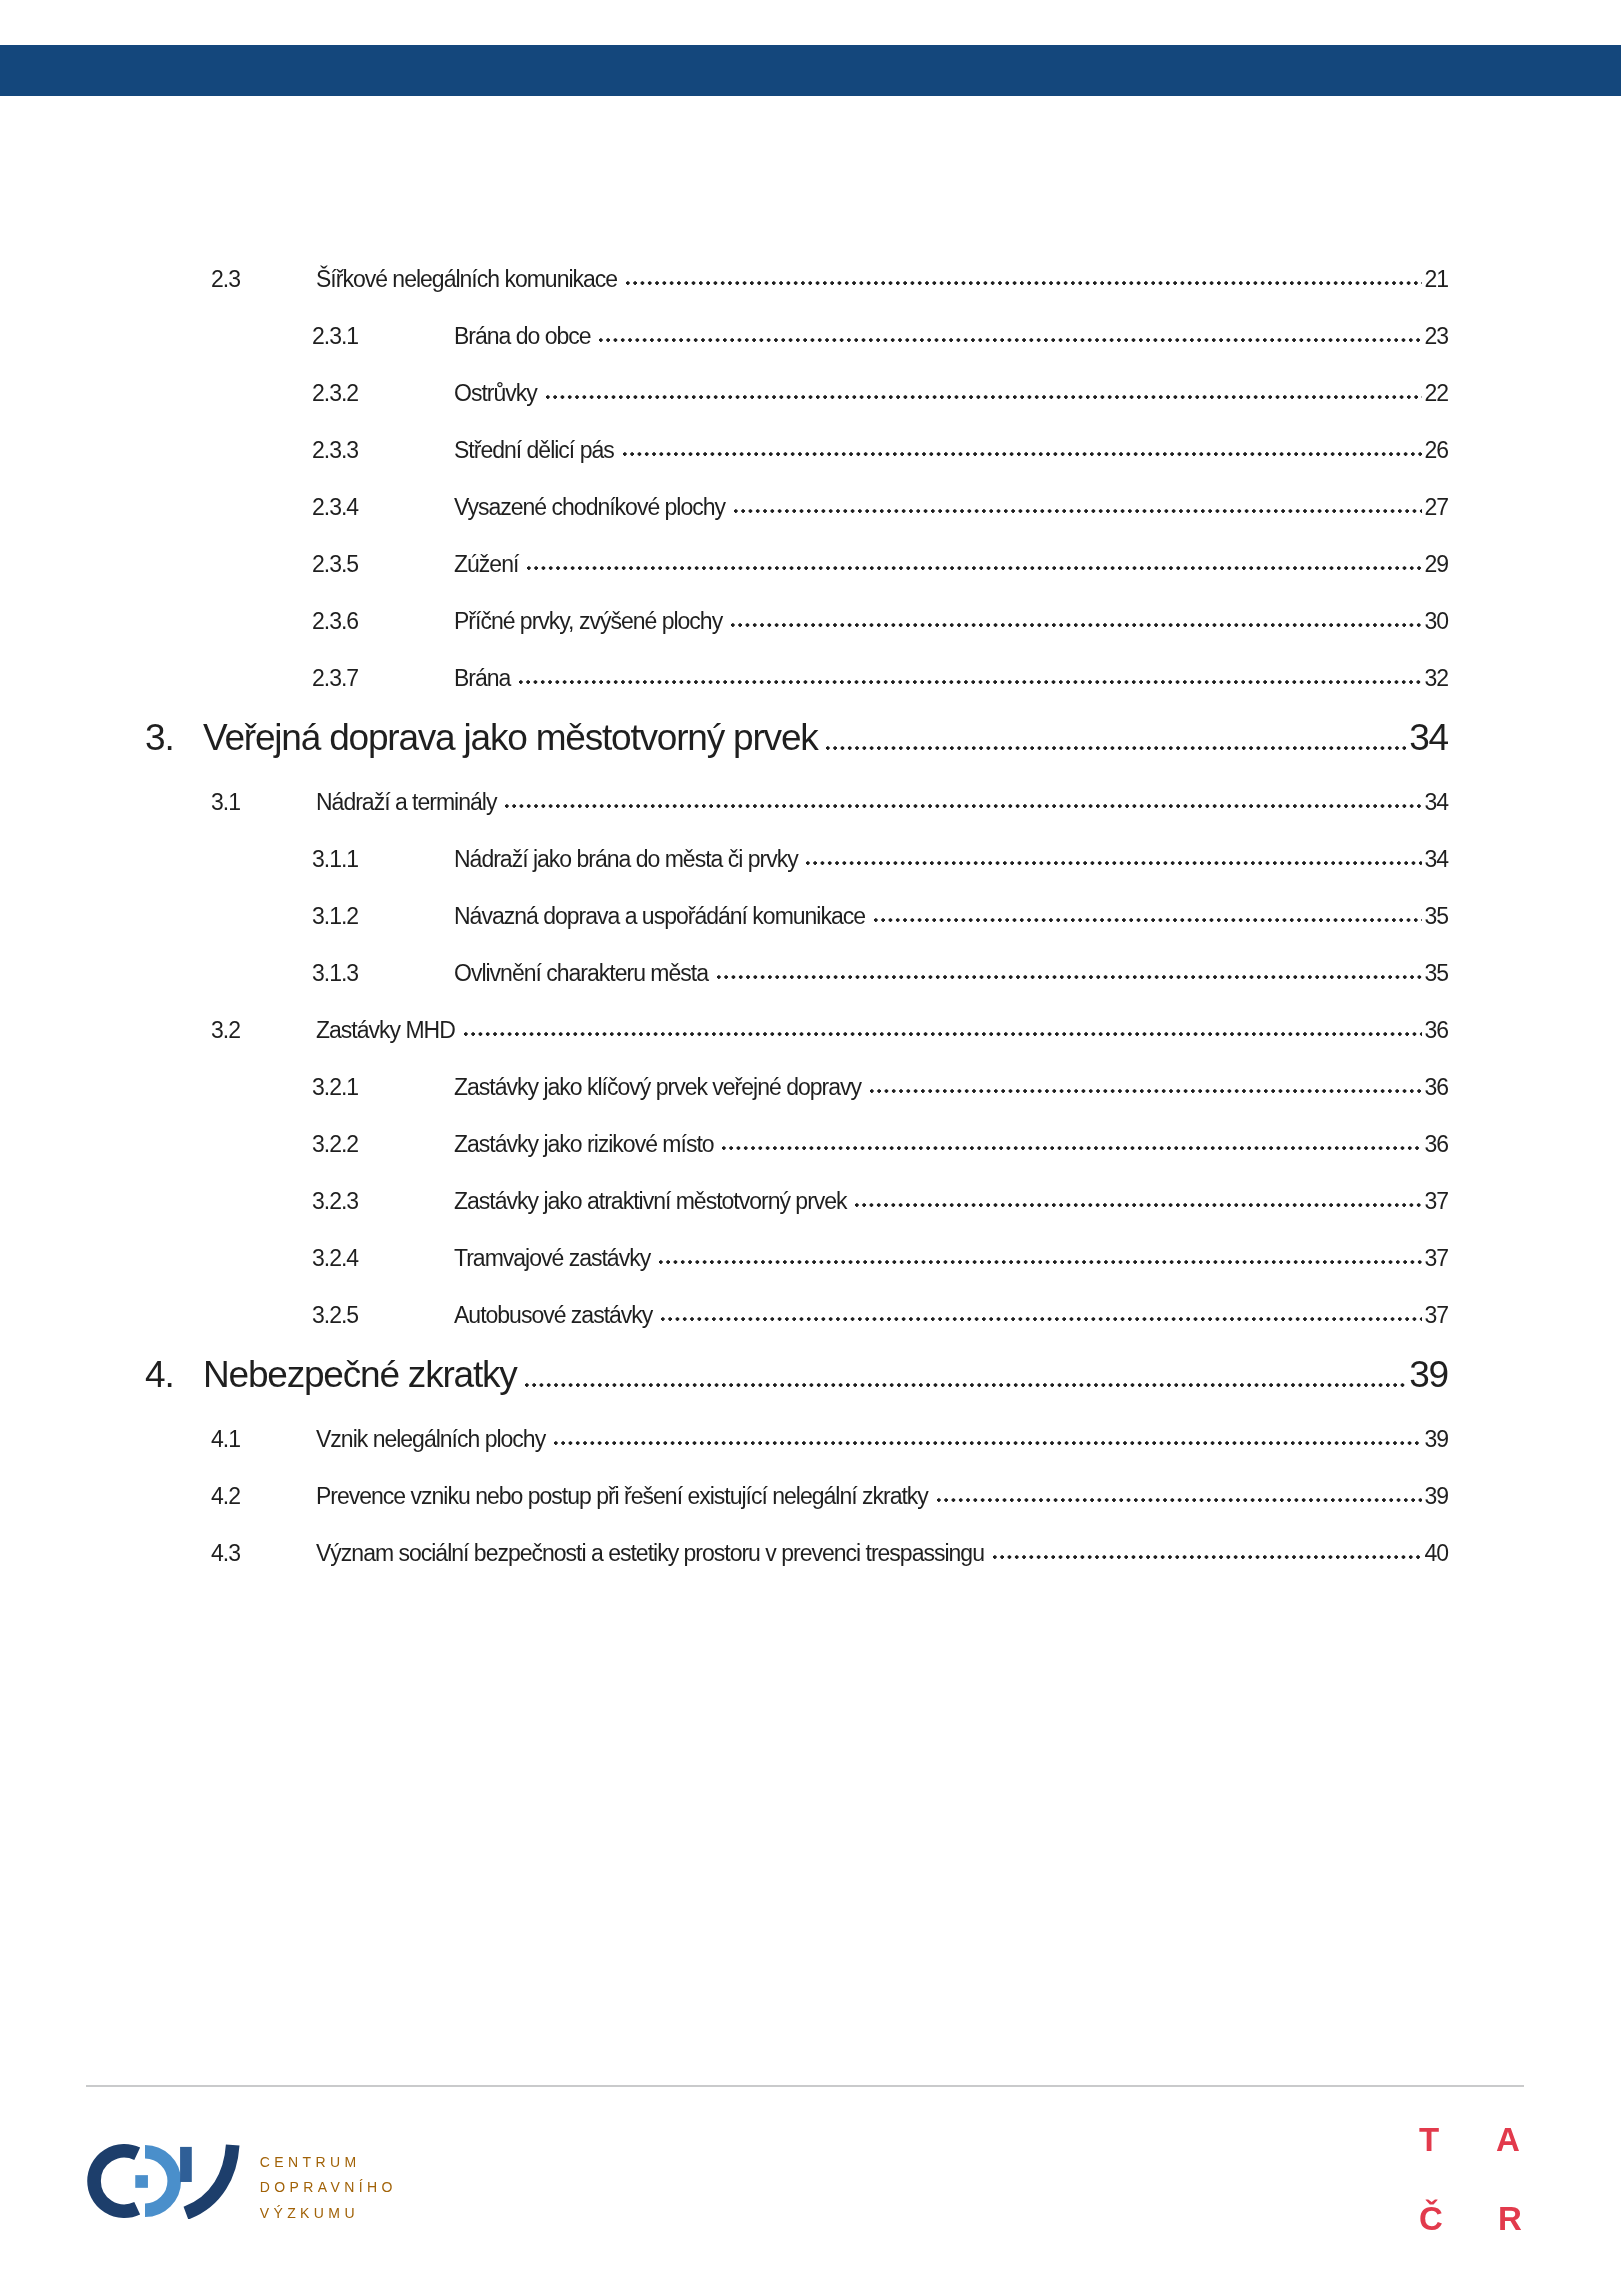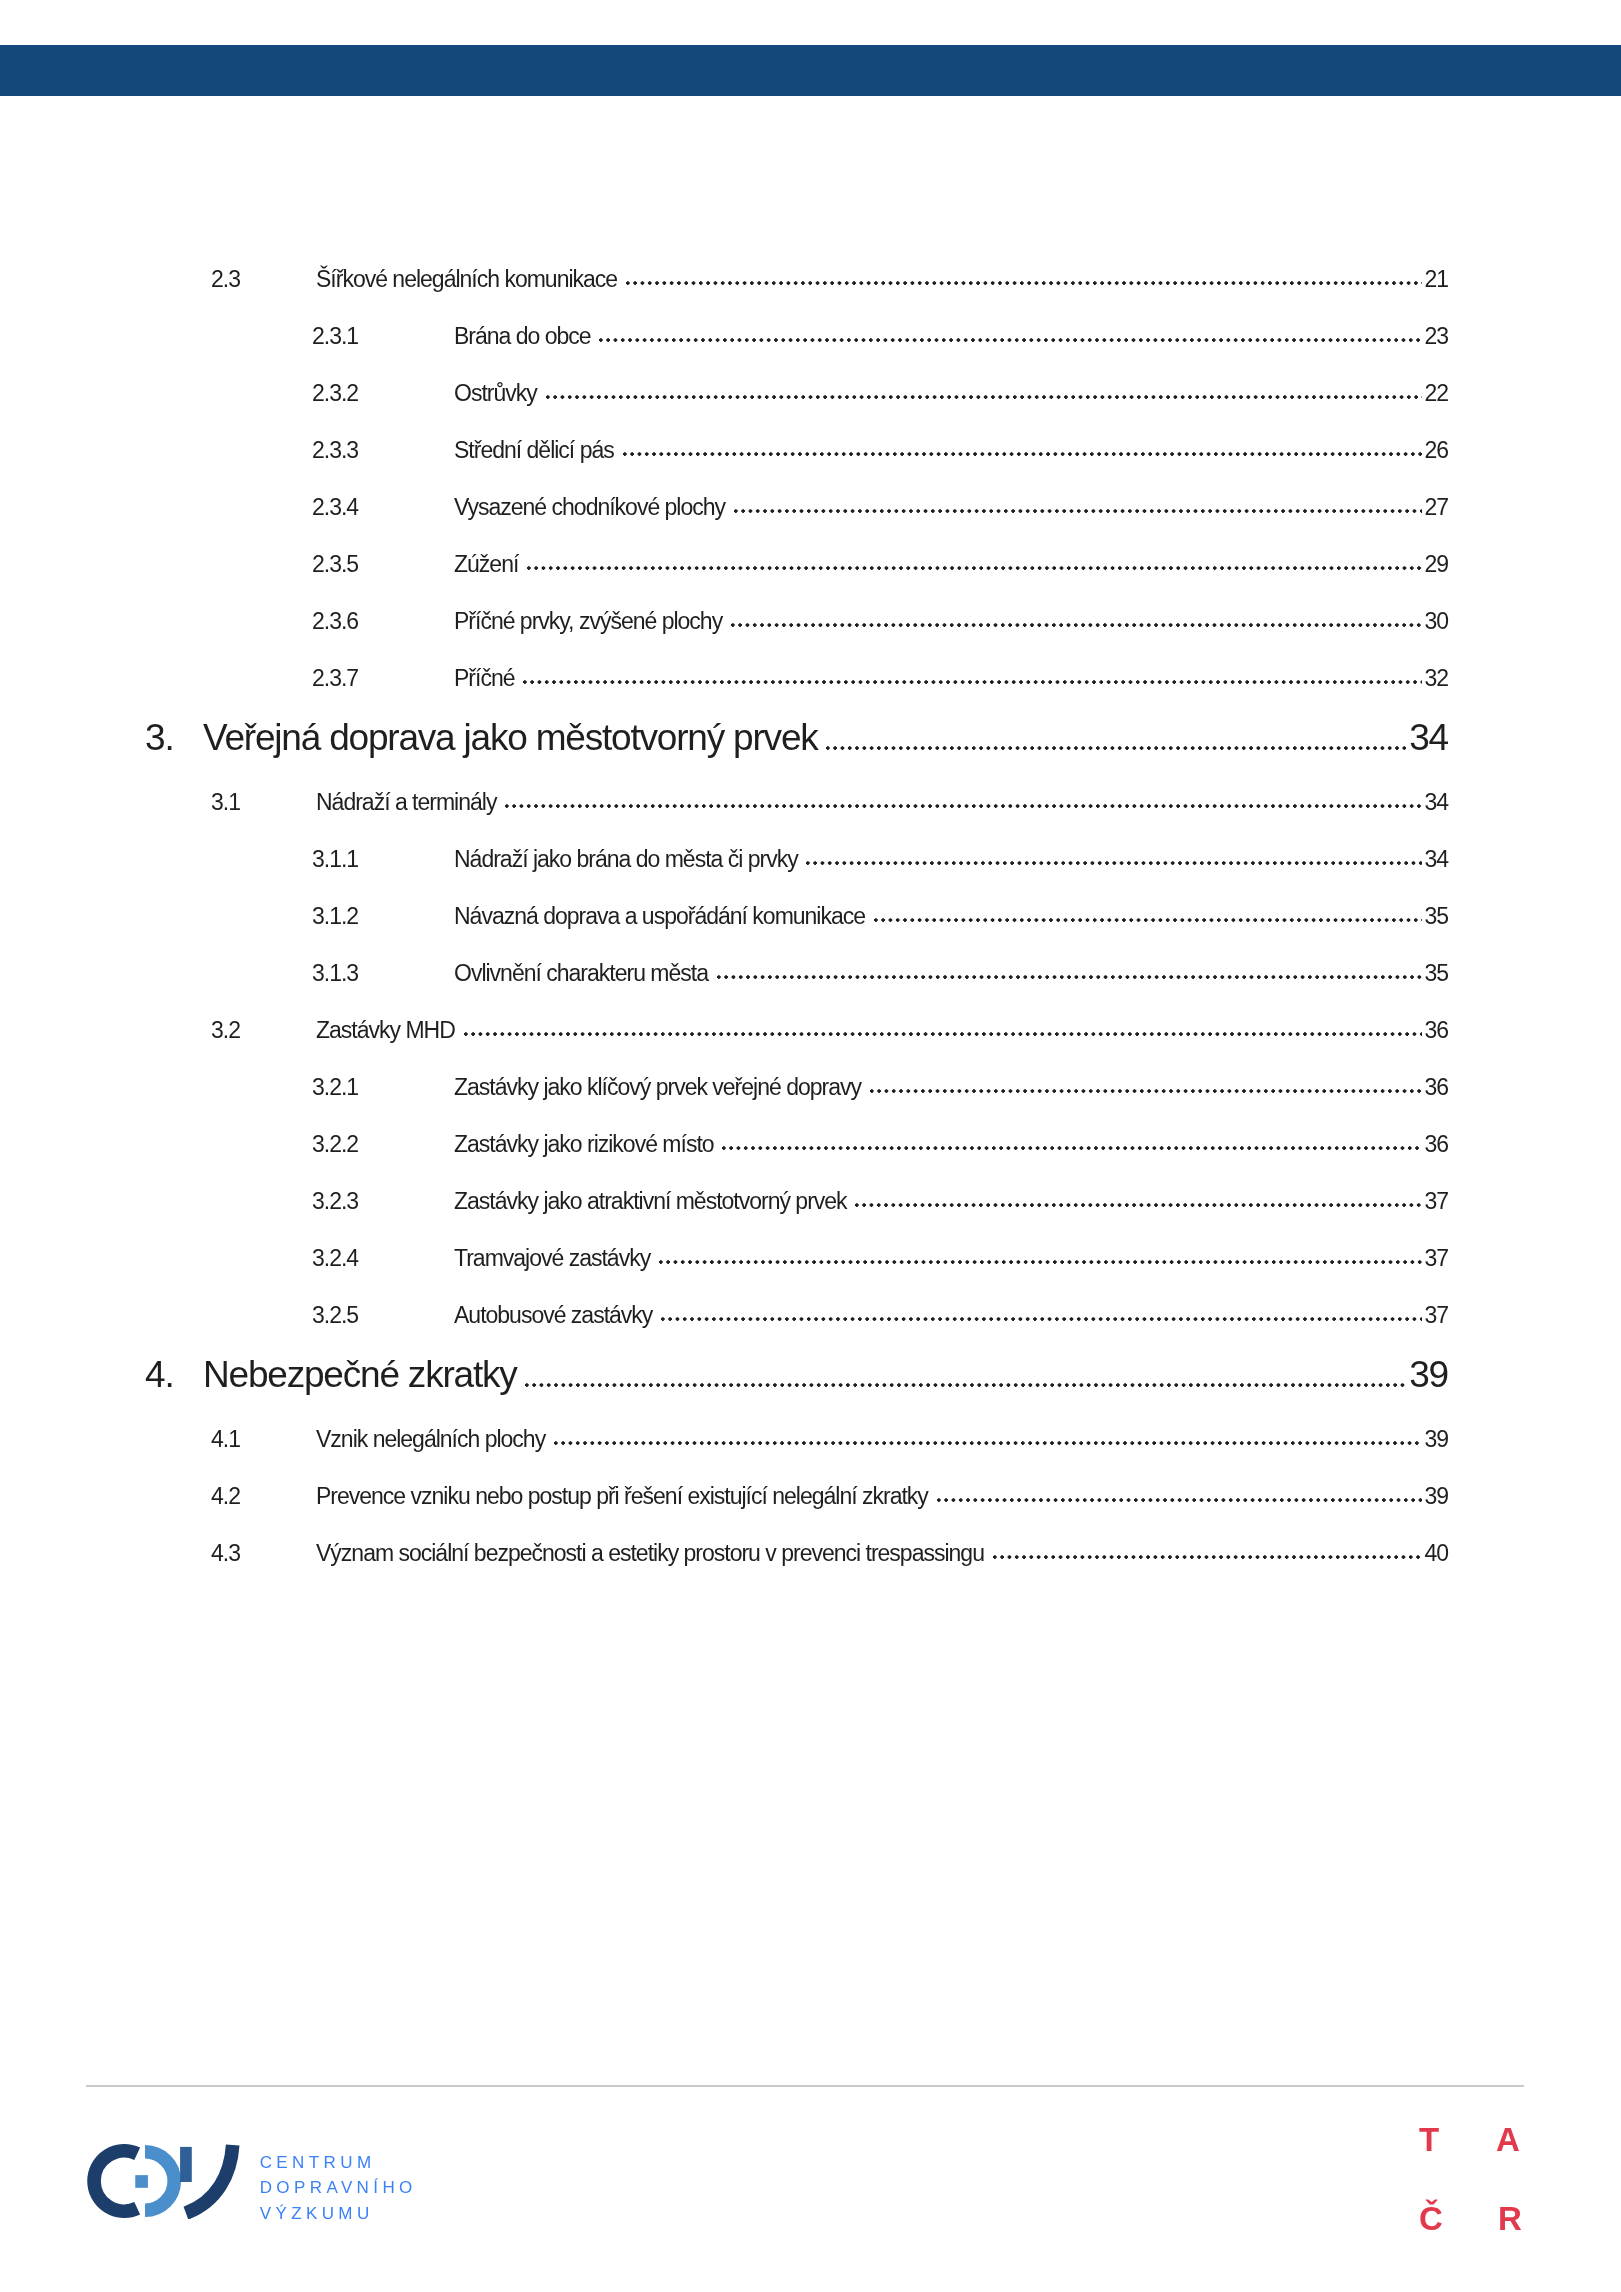--- a/index.html
+++ b/index.html
@@ -74,22 +74,22 @@
     position: absolute;
     left: 86px;
     top: 2143px;
     display: flex;
     align-items: flex-start;
   }
   .cdv svg { display: block; }
   .cdv-text {
     margin-left: 16.7px;
     margin-top: 6.9px;
-    color: #3b82f6;
-    font-size: 17px;
+    color: #a16207;
+    font-size: 14px;
     line-height: 25.5px;
     letter-spacing: 4.4px;
     font-weight: 400;
   }
   .cdv-text div { height: 25.5px; }
 
   .tacr span {
     position: absolute;
     font-size: 33px;
     line-height: 33px;
@@ -146,21 +146,21 @@
       <span class="pg">29</span>
     </div>
       <div class="row lvl3">
       <span class="num">2.3.6</span>
       <span class="title">Příčné prvky, zvýšené plochy</span>
       <span class="dots"></span>
       <span class="pg">30</span>
     </div>
       <div class="row lvl3">
       <span class="num">2.3.7</span>
-      <span class="title">Příčné</span>
+      <span class="title">Brána</span>
       <span class="dots"></span>
       <span class="pg">32</span>
     </div>
       <div class="row lvl1">
       <span class="num">3.</span>
       <span class="title">Veřejná doprava jako městotvorný prvek</span>
       <span class="dots"></span>
       <span class="pg">34</span>
     </div>
       <div class="row lvl2">

